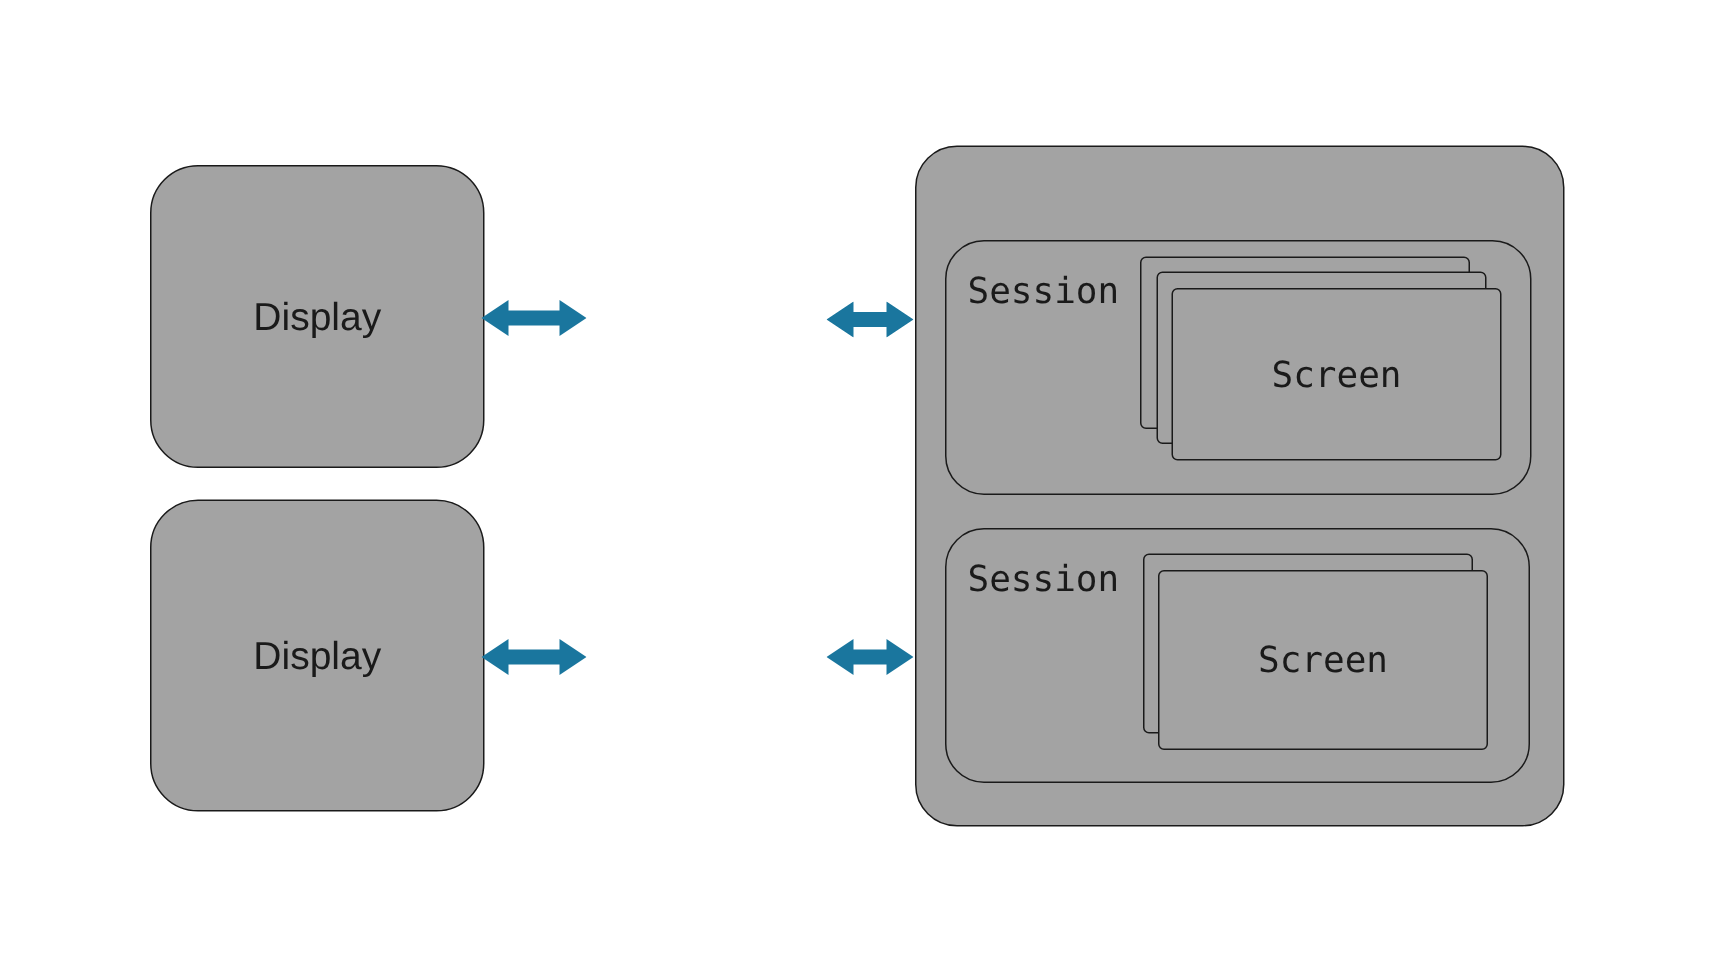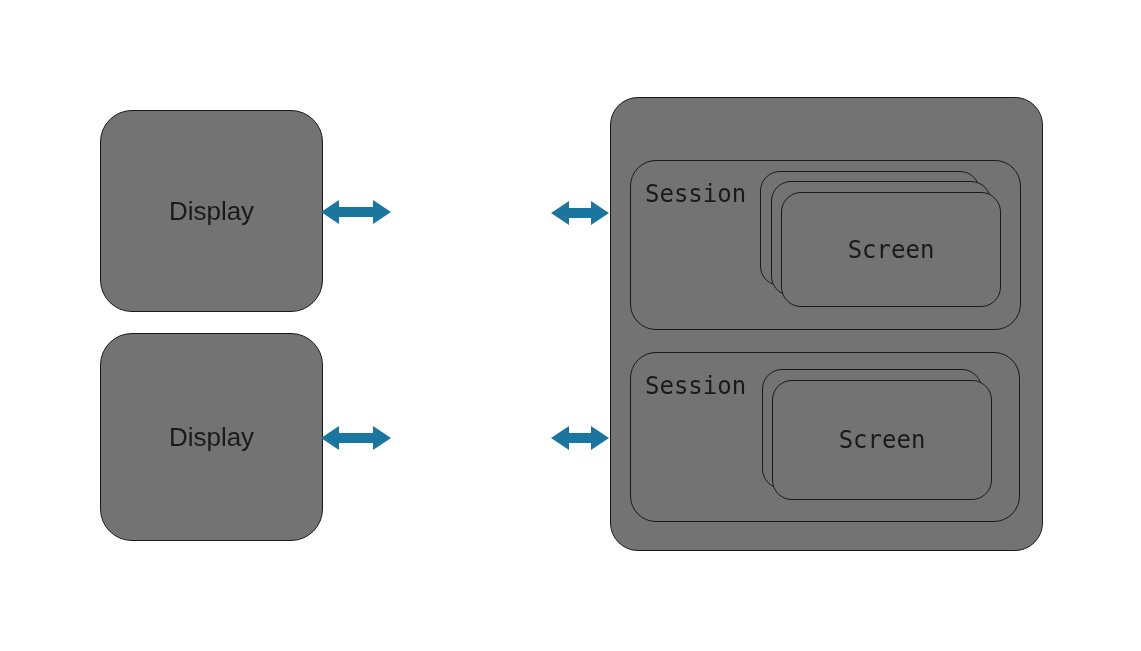--- a/index.html
+++ b/index.html
@@ -1,33 +1,33 @@
 <!DOCTYPE html>
 <html><head>
 <meta charset="utf-8">
 <style>
   html,body{margin:0;padding:0;background:#ffffff;}
   #canvas{
     position:relative;width:1141px;height:651px;background:#ffffff;
     overflow:hidden;color:#1a1a1a;font-family:"Liberation Sans",sans-serif;
   }
-  .box{position:absolute;background:#737373;border:1.3px solid #1a1a1a;box-sizing:border-box;}
+  .box{position:absolute;background:#a3a3a3;border:1.3px solid #1a1a1a;box-sizing:border-box;}
   .center{display:flex;align-items:center;justify-content:center;}
   .sans-label{font-family:"Liberation Sans",sans-serif;font-size:26px;line-height:1;}
   .mono-label{font-family:"DejaVu Sans Mono","Liberation Mono",monospace;font-size:24px;line-height:1;}
   .floatlabel{position:absolute;white-space:nowrap;}
 
   #display-top   {left:100px;top:110px;width:223px;height:202px;border-radius:32px;}
   #display-bottom{left:100px;top:333px;width:223px;height:208px;border-radius:32px;}
   #host          {left:393px;top:102px;width:158px;height:448px;border-radius:30px;}
   #carapp        {left:610px;top:97px; width:433px;height:454px;border-radius:28px;}
   #session-top   {left:630px;top:160px;width:391px;height:170px;border-radius:26px;}
   #session-bottom{left:630px;top:352px;width:390px;height:170px;border-radius:26px;}
 
-  .screen-card{border-radius:20px;}
+  .screen-card{border-radius:4px;}
   #s1-card-back {left:760px;top:171px;width:220px;height:115px;}
   #s1-card-mid  {left:771px;top:181px;width:220px;height:115px;}
   #s1-card-front{left:781px;top:192px;width:220px;height:115px;}
   #s2-card-back {left:762px;top:369px;width:220px;height:120px;}
   #s2-card-front{left:772px;top:380px;width:220px;height:120px;}
 
   #label-carapp        {left:632px;top:121px;}
   #label-session-top   {left:645px;top:182px;}
   #label-session-bottom{left:645px;top:374px;}
 

